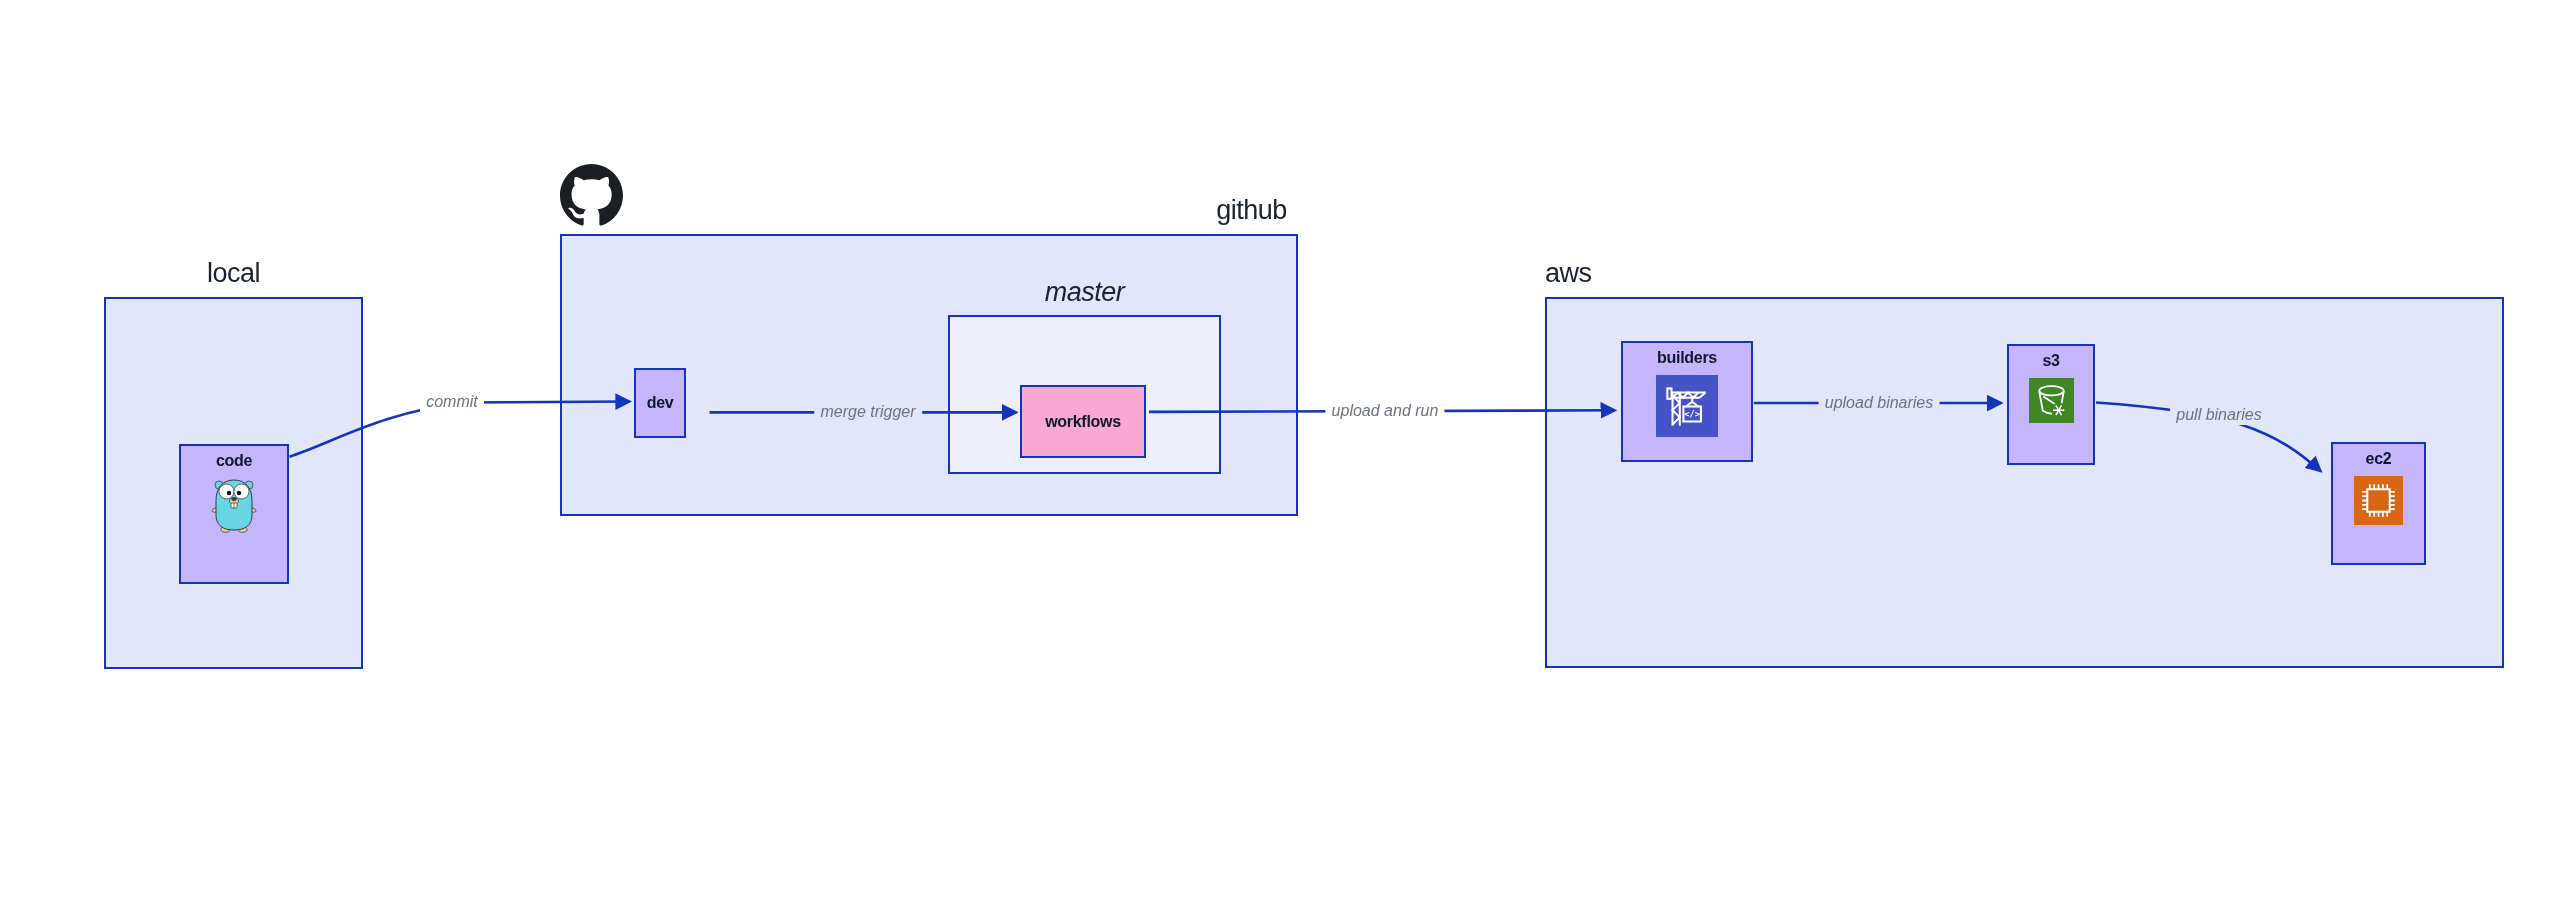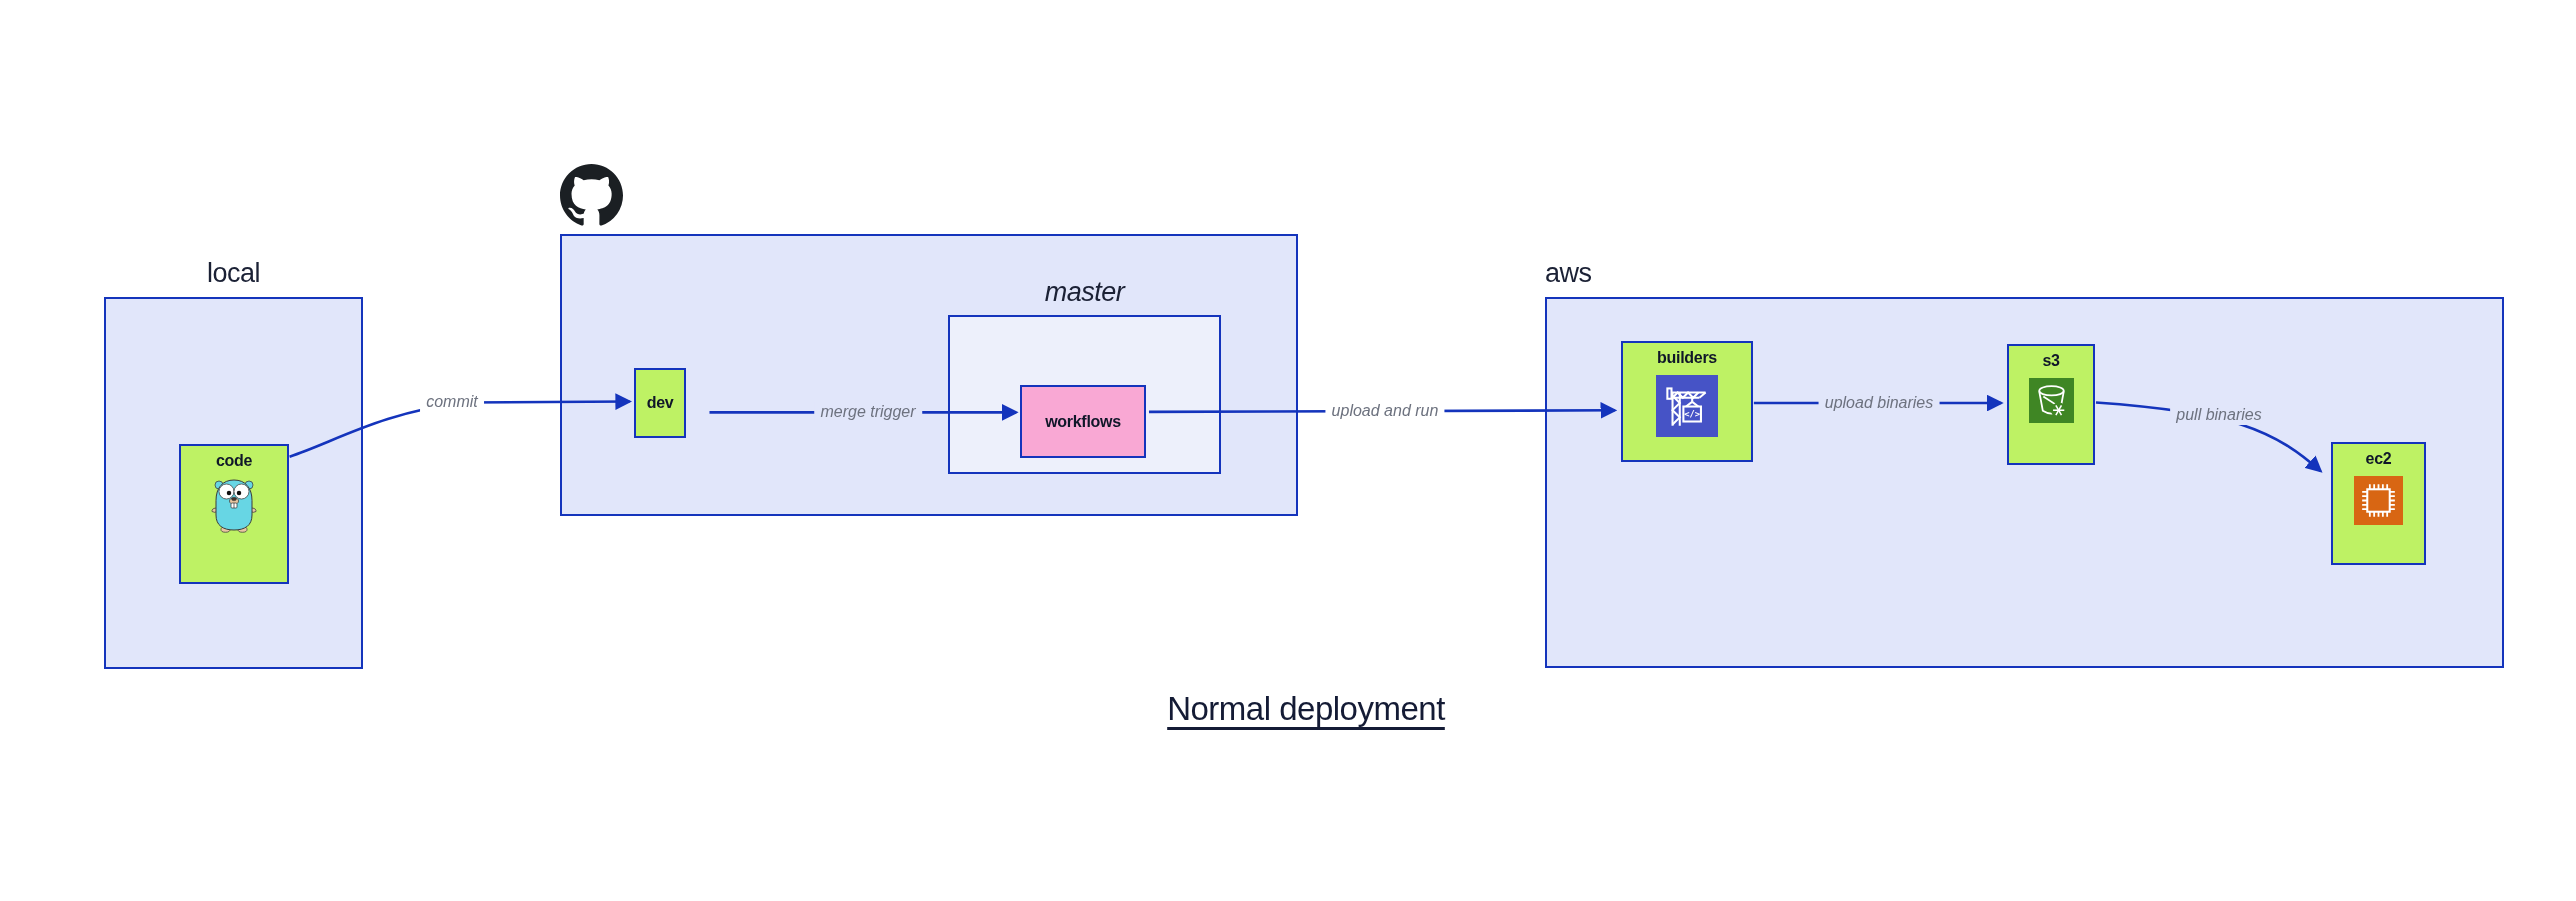--- a/index.html
+++ b/index.html
@@ -24,21 +24,21 @@
   .cluster-label{
     position:absolute;
     color:#1b2135;
     font-size:27px;
     line-height:31px;
     z-index:2;
     letter-spacing:-0.5px;
   }
   .node{
     position:absolute;
-    background:#bef264;
+    background:#c4b5fd;
     border:2.6px solid #1434bc;
     box-sizing:border-box;
     display:flex;
     flex-direction:column;
     align-items:center;
     z-index:5;
   }
   .node.center{justify-content:center;}
   .node.topLabel{padding-top:6.2px;gap:8.2px;}
   .node-label{
@@ -94,20 +94,21 @@
 </style>
 </head>
 <body>
 
 <div id="canvas">
 
   <div class="cluster" style="left:104px;top:297px;width:259px;height:372px;"></div>
   <div class="cluster-label" style="left:104px;top:258px;width:259px;text-align:center;">local</div>
 
   <div class="cluster" style="left:560px;top:234px;width:738px;height:282px;"></div>
+  <div class="cluster-label" style="left:560px;top:195px;width:738px;text-align:right;padding-right:11.3px;box-sizing:border-box;">github</div>
 
   <div class="cluster nested" style="left:948px;top:315px;width:273px;height:159px;"></div>
   <div class="cluster-label" style="left:948px;top:277px;width:273px;text-align:center;font-style:italic;">master</div>
 
   <div class="cluster" style="left:1545px;top:297px;width:959px;height:371px;"></div>
   <div class="cluster-label" style="left:1545px;top:258px;width:959px;">aws</div>
 
   <div class="octocat">
     <svg width="63" height="63" viewBox="0 0 16 16" aria-hidden="true">
       <path fill="#1b1f23" fill-rule="evenodd" d="M8 0C3.58 0 0 3.58 0 8c0 3.54 2.29 6.53 5.47 7.59.4.07.55-.17.55-.38 0-.19-.01-.82-.01-1.49-2.01.37-2.53-.49-2.69-.94-.09-.23-.48-.94-.82-1.13-.28-.15-.68-.52-.01-.53.63-.01 1.08.58 1.23.82.72 1.21 1.87.87 2.33.66.07-.52.28-.87.51-1.07-1.78-.2-3.64-.89-3.64-3.95 0-.87.31-1.59.82-2.15-.08-.2-.36-1.02.08-2.12 0 0 .67-.21 2.2.82.64-.18 1.32-.27 2-.27.68 0 1.36.09 2 .27 1.53-1.04 2.2-.82 2.2-.82.44 1.1.16 1.92.08 2.12.51.56.82 1.27.82 2.15 0 3.07-1.87 3.75-3.65 3.95.29.25.54.73.54 1.48 0 1.07-.01 1.93-.01 2.2 0 .21.15.46.55.38A8.013 8.013 0 0 0 16 8c0-4.42-3.58-8-8-8z"></path>
@@ -216,16 +217,15 @@
         <g stroke="#ffffff" stroke-width="3.5">
           <path d="M31 16 V26 M39.5 16 V26 M48 16 V26 M56.5 16 V26 M65 16 V26"></path>
           <path d="M31 70 V80 M39.5 70 V80 M48 70 V80 M56.5 70 V80 M65 70 V80"></path>
           <path d="M16 31 H26 M16 39.5 H26 M16 48 H26 M16 56.5 H26 M16 65 H26"></path>
           <path d="M70 31 H80 M70 39.5 H80 M70 48 H80 M70 56.5 H80 M70 65 H80"></path>
         </g>
       </svg>
     </div>
   </div>
 
-  <div id="diagram-title">Normal deployment</div>
 
 </div>
 
 
 </body></html>

